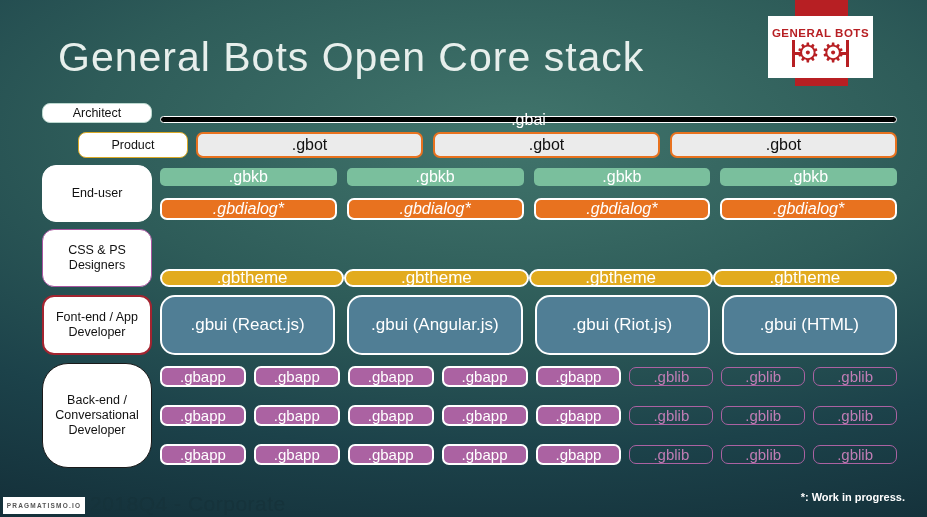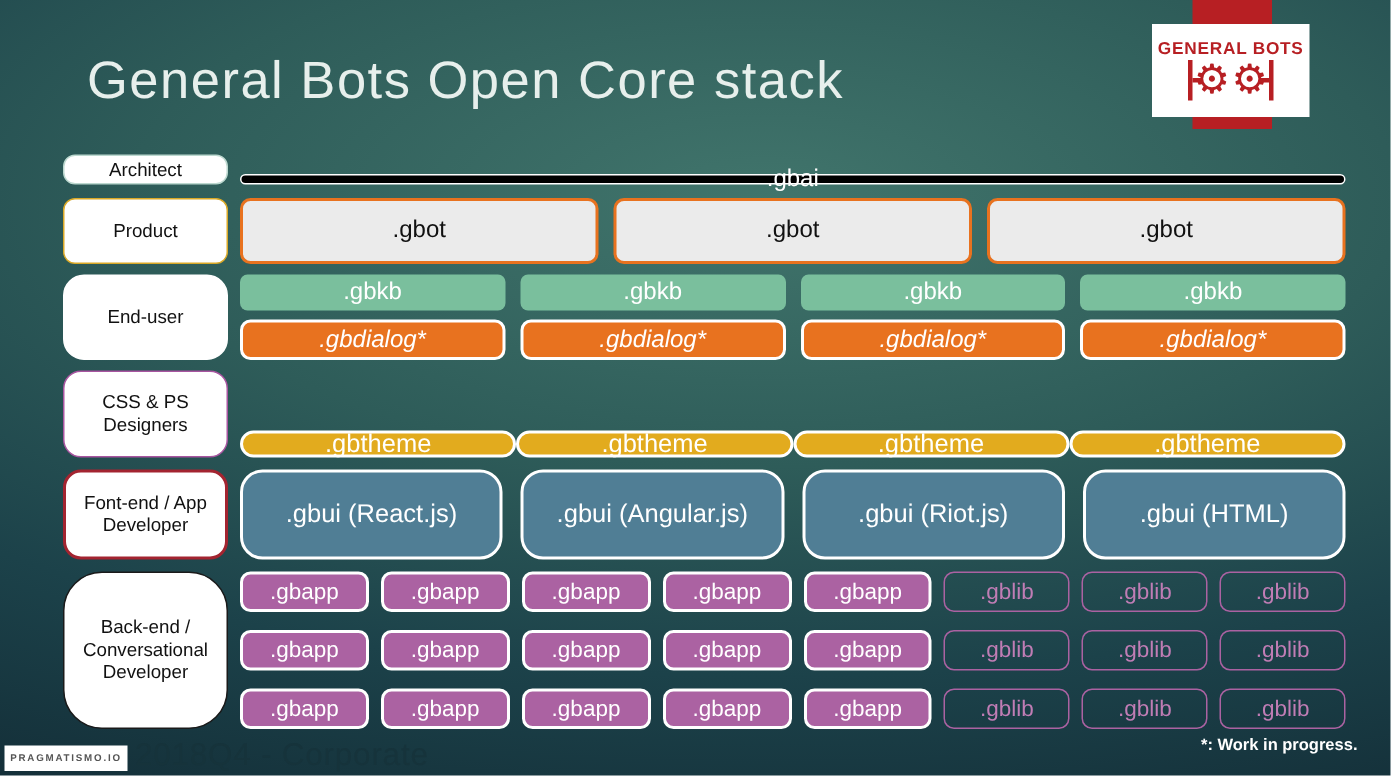--- a/index.html
+++ b/index.html
@@ -5,21 +5,21 @@
   html,body{margin:0;padding:0;}
   body{font-family:"Liberation Sans",sans-serif;}
   .slide{
     position:relative;width:927px;height:517px;overflow:hidden;
     background:
       radial-gradient(ellipse 120% 90% at 55% 26%, var(--bg_center) 0%, #2e5c59 38%, #1c424a 68%, var(--bg_edge) 100%);
   }
   
   .title{
     position:absolute;left:58px;top:34px;
-    font-size:35px;font-weight:400;letter-spacing:1px;
+    font-size:41px;font-weight:400;letter-spacing:1px;
     color:var(--title_text);white-space:nowrap;
   }
   
   .logo-stripe{position:absolute;left:795px;top:0;width:53px;height:86px;background:var(--logo_red);}
   .logo-box{
     position:absolute;left:768px;top:16px;width:105px;height:62px;background:#fff;
     display:flex;flex-direction:column;align-items:center;justify-content:center;gap:1px;
   }
   .logo-title{color:var(--logo_red);font-weight:bold;font-size:11.5px;letter-spacing:0.5px;white-space:nowrap;}
   .logo-gears{display:flex;align-items:center;gap:1px;color:var(--logo_red);line-height:1;}
@@ -28,21 +28,21 @@
   .gear-bar.left::after,.gear-bar.right::after{
     content:"";position:absolute;top:12px;width:6px;height:3px;background:var(--logo_red);
   }
   .gear-bar.left::after{left:3px;}
   .gear-bar.right::after{right:3px;}
   
   .stack{position:absolute;left:42px;top:103px;width:855px;}
   .band{display:flex;align-items:stretch;}
   .band .content{flex:1;margin-left:8px;display:flex;}
   .band .content.col{flex-direction:column;}
-  .rowline{display:flex;}
+  .rowline{display:flex;align-items:center;}
   .label-box{
     width:110px;flex:0 0 110px;background:#fff;border-radius:8px;
     display:flex;align-items:center;justify-content:center;text-align:center;
     font-size:12.5px;line-height:1.2;color:#111;padding:2px 5px;box-sizing:border-box;
   }
   .label-architect{border:1.5px solid var(--label_green);}
   .label-product{border:1.5px solid var(--label_gold);}
   .label-enduser{border:1.5px solid #fff;border-radius:14px;}
   .label-designers{border:1.5px solid var(--label_purple);border-radius:12px;}
   .label-frontend{border:2px solid var(--label_red);border-radius:12px;}
@@ -90,21 +90,21 @@
 
     <div class="band" style="height:20px;margin-bottom:9px;">
       <div class="label-box label-architect">
         <span>Architect</span>
       </div>
       <div class="content" style="gap:10px;">
         <div class="box gbai">.gbai</div>
       </div>
     </div>
 
-    <div class="band" style="height:44px;margin-bottom:7px;">
+    <div class="band" style="height:26px;margin-bottom:7px;margin-left:36px;">
       <div class="label-box label-product">
         <span>Product</span>
       </div>
       <div class="content" style="gap:10px;">
         <div class="box gbot">.gbot</div>
         <div class="box gbot">.gbot</div>
         <div class="box gbot">.gbot</div>
       </div>
     </div>
 

